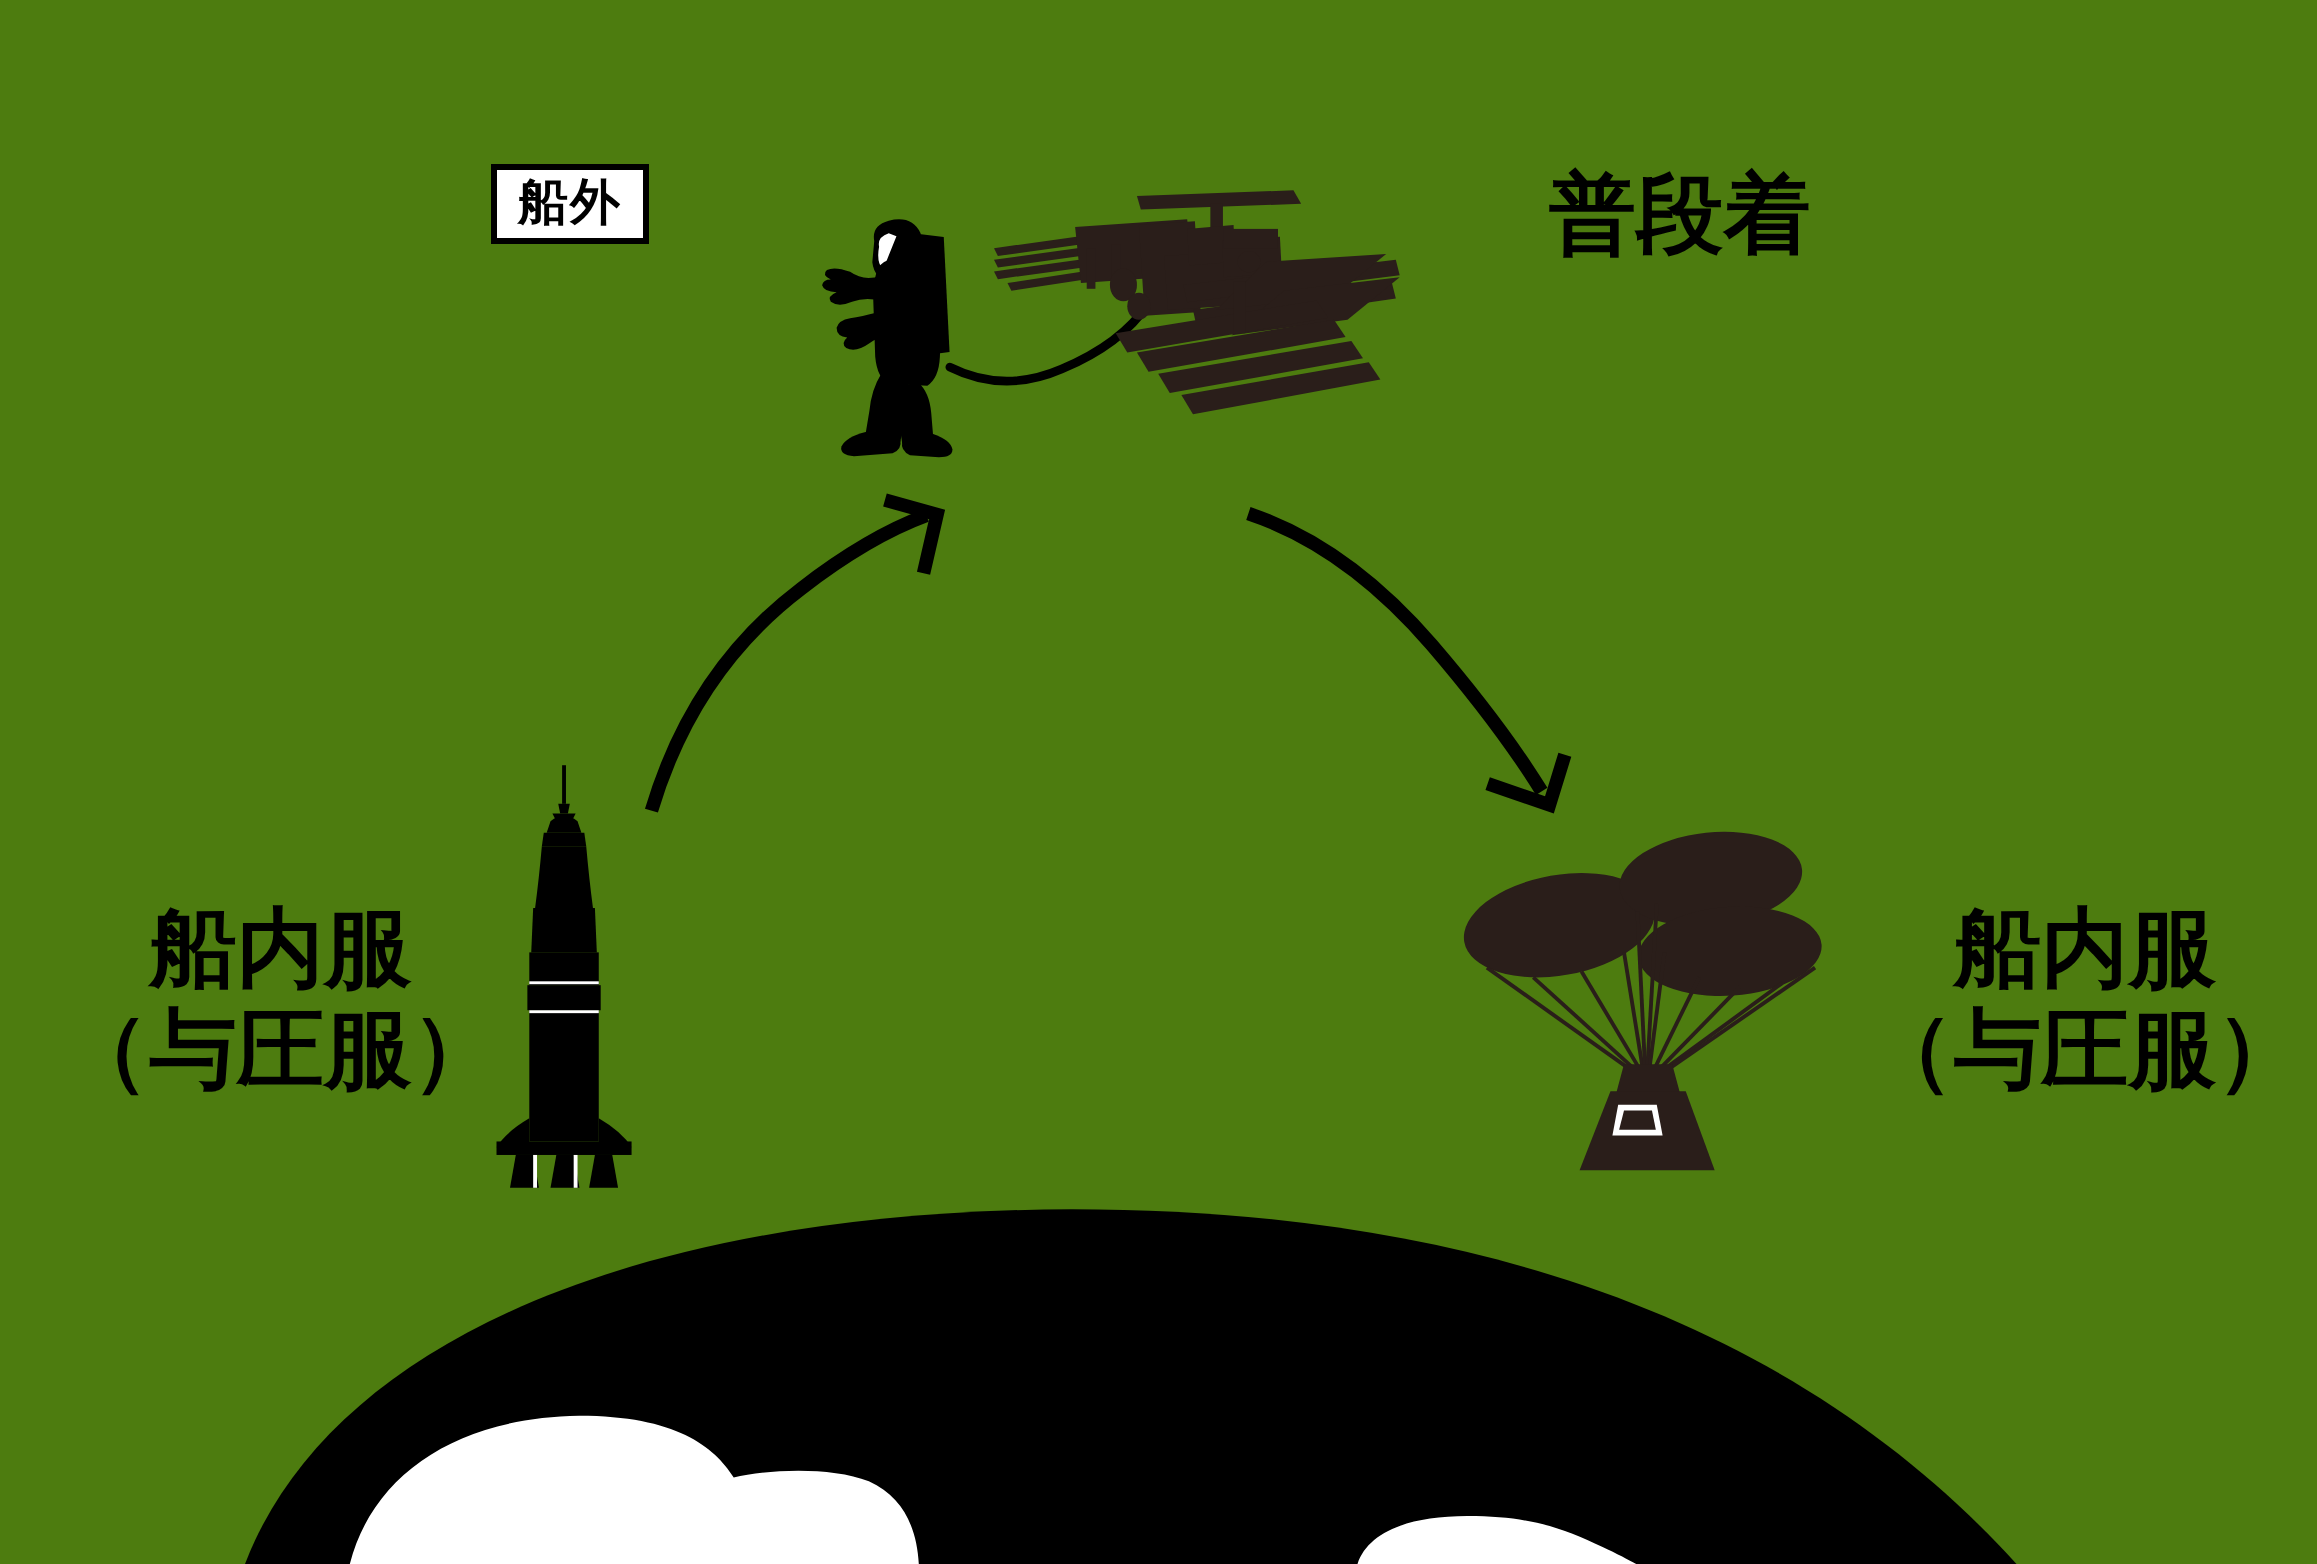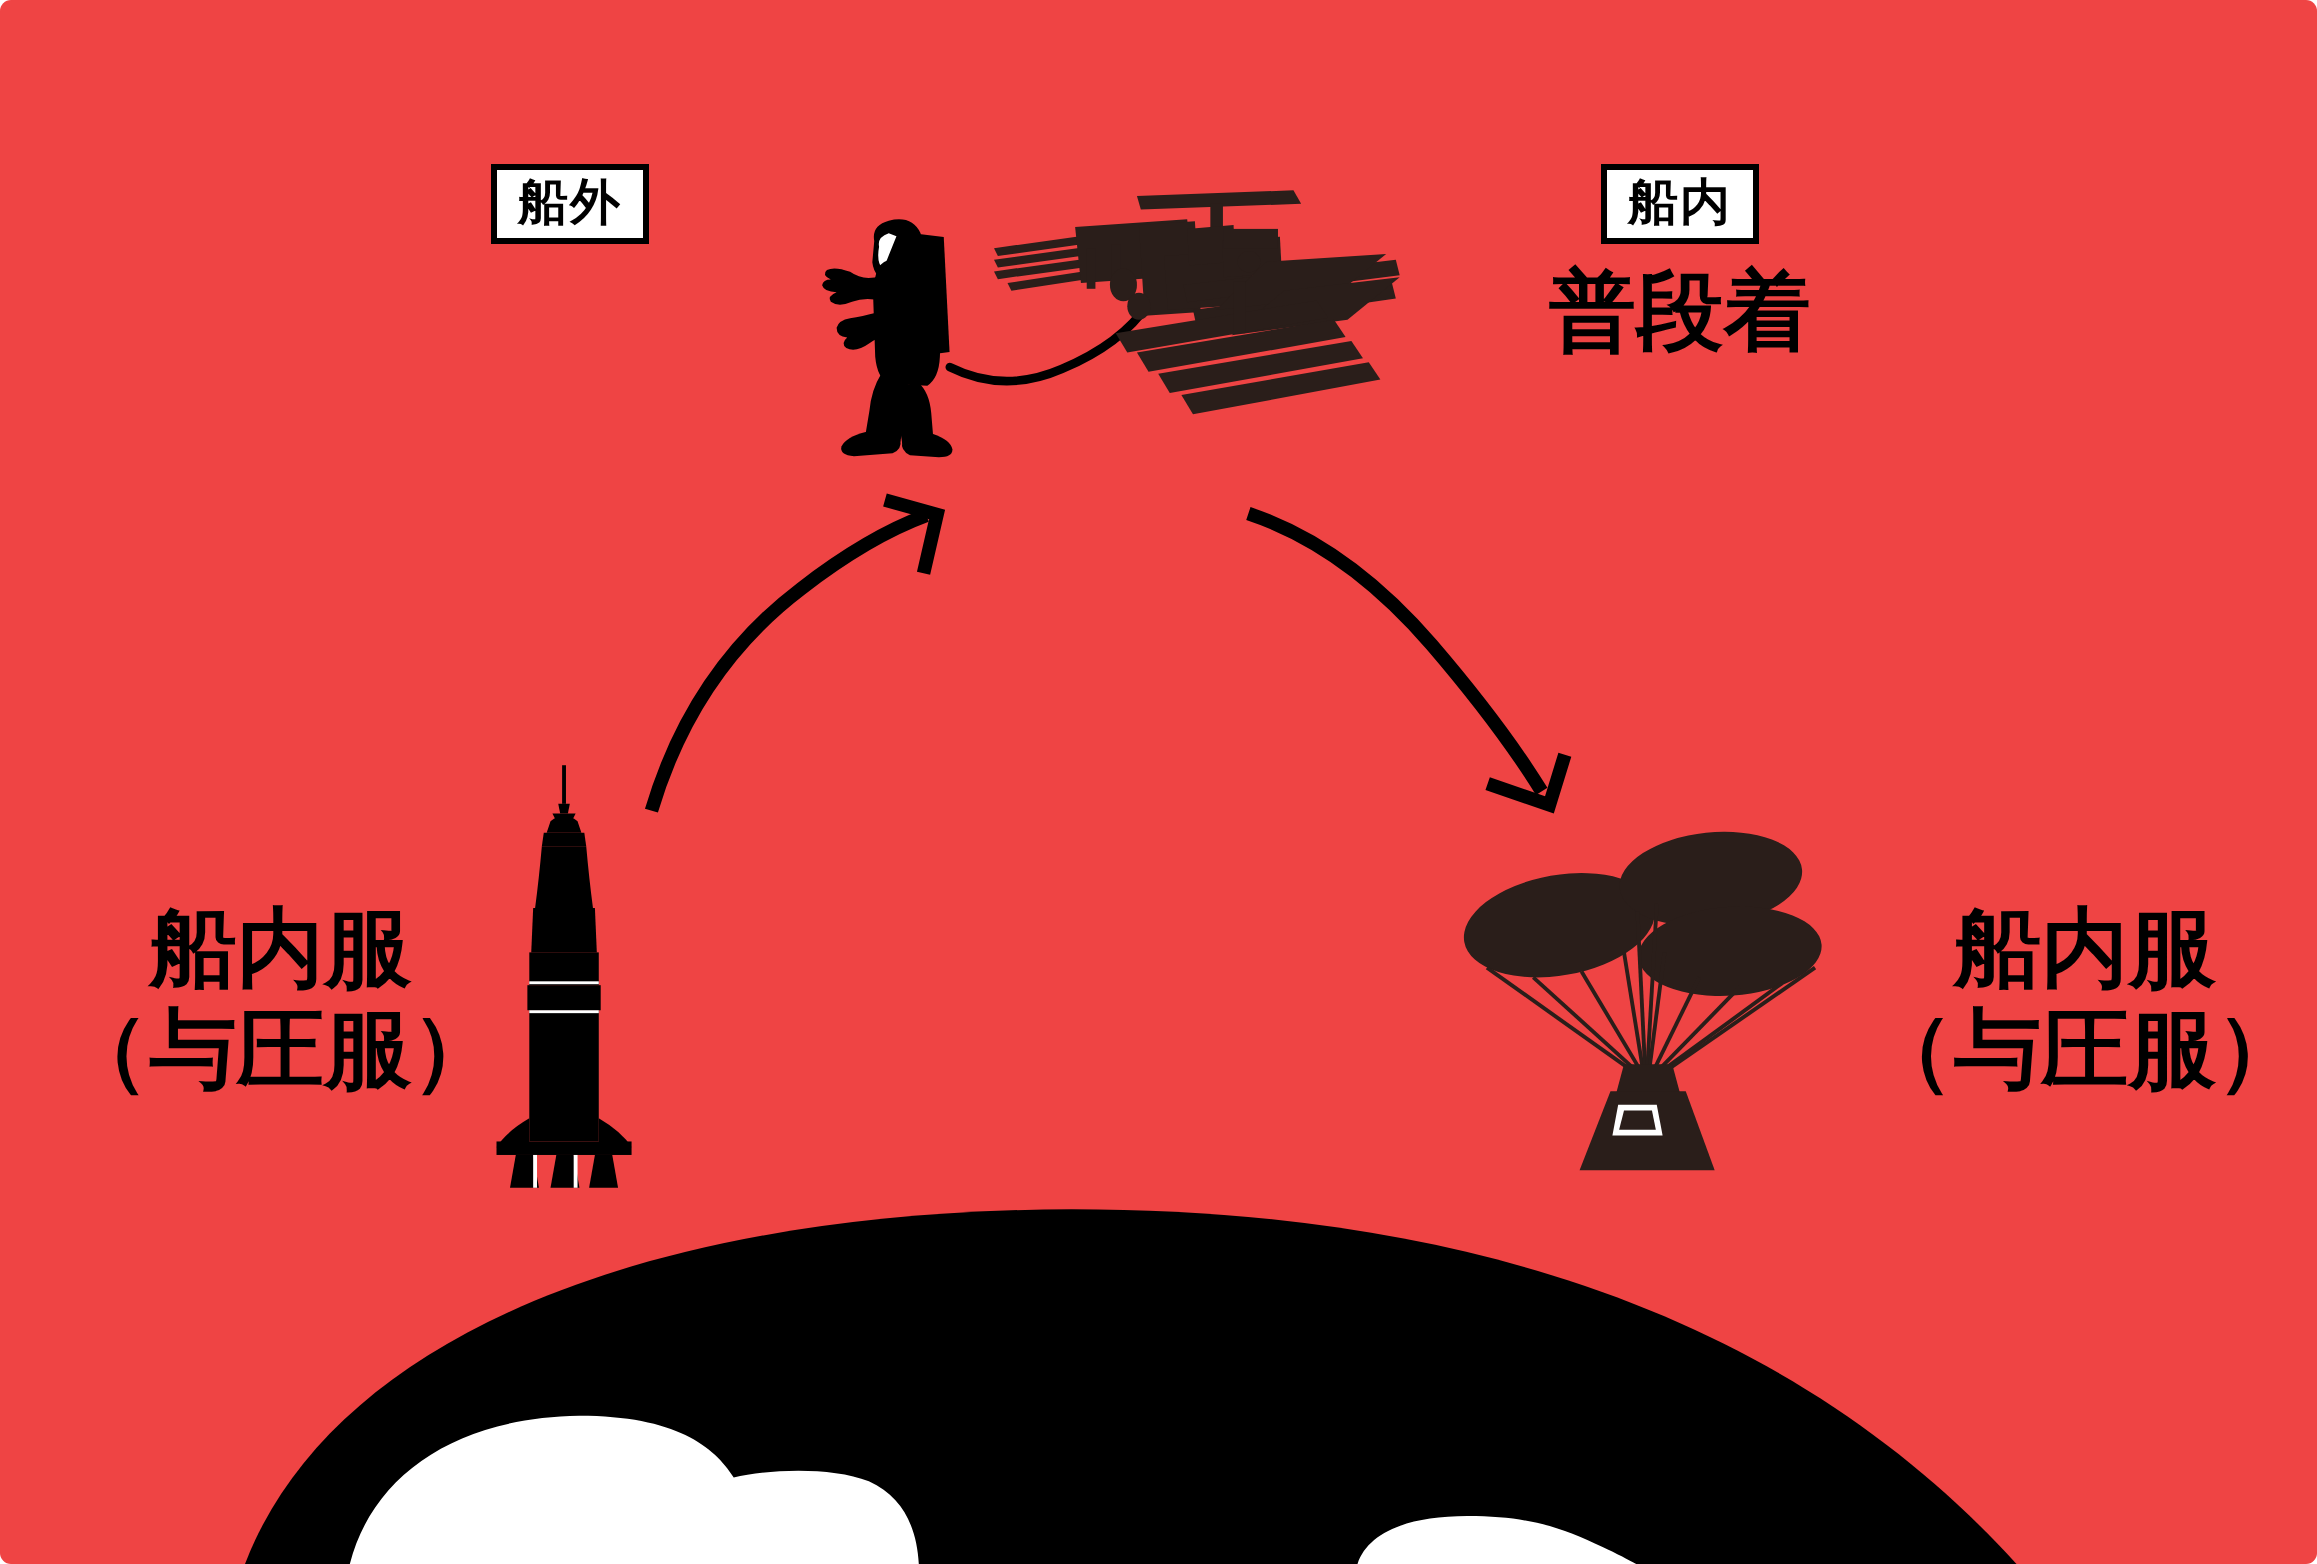--- a/index.html
+++ b/index.html
@@ -8,23 +8,22 @@
     padding: 0;
     background: #ffffff;
   }
   body {
     font-family: "DejaVu Sans", "Liberation Sans", sans-serif;
   }
   #stage {
     position: relative;
     width: 2317px;
     height: 1564px;
-    background: #ef4444;
+    background: #4d7c0f;
     overflow: hidden;
-    border-radius: 11px;
   }
 
   
   .label-block {
     position: absolute;
     color: #000000;
     text-align: center;
     line-height: 1.12;
     letter-spacing: 0.02em;
     font-weight: 700;
@@ -78,23 +77,20 @@
 
 <div id="stage">
 
   <div class="label-block" id="label-eva">
     <div class="tag-wrap">
       <span class="tag-box">船外</span>
     </div>
   </div>
 
   <div class="label-block" id="label-iva">
-    <div class="tag-wrap">
-      <span class="tag-box">船内</span>
-    </div>
     <div class="big-label">普段着</div>
   </div>
 
   <div class="label-block" id="label-launch">
     <div class="big-label">船内服</div>
     <div class="big-label sub">（与圧服）</div>
   </div>
 
   <div class="label-block" id="label-landing">
     <div class="big-label">船内服</div>

